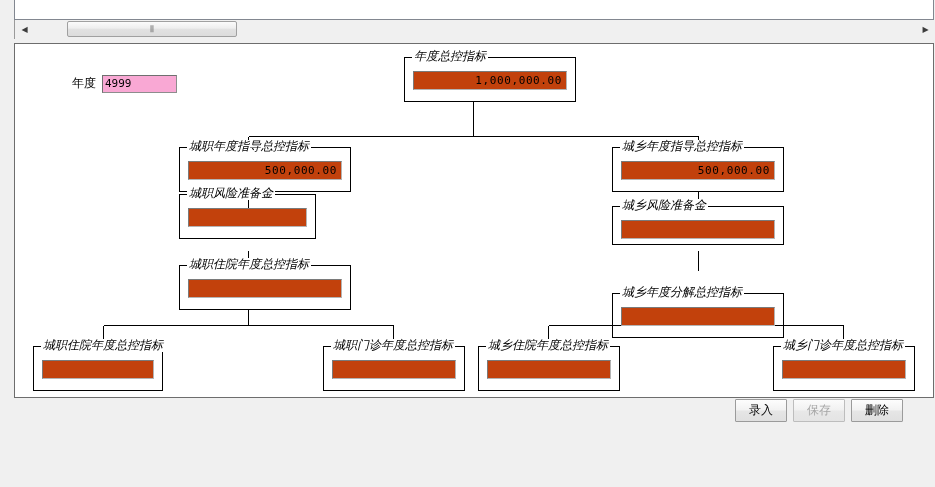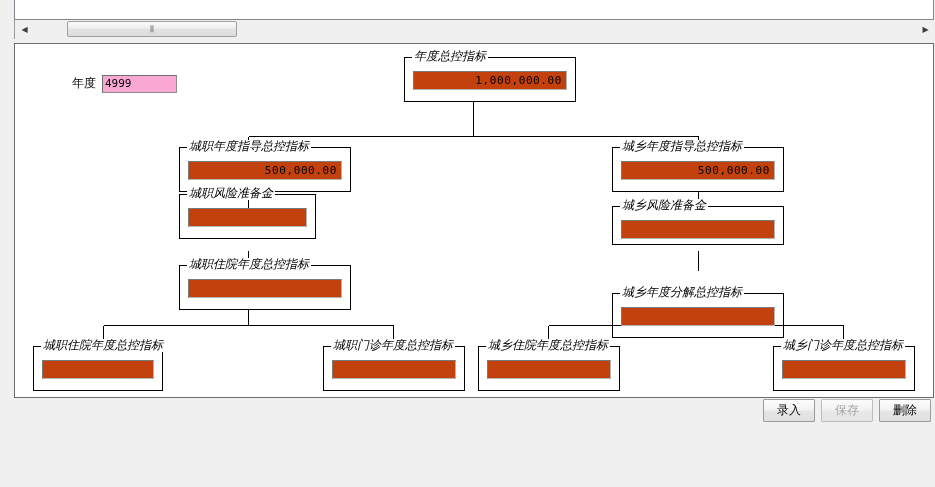--- a/index.html
+++ b/index.html
@@ -161,21 +161,20 @@
     align-items: center;
     justify-content: flex-end;
   }
 
   
   .btn-row {
     position: absolute;
     left: 735px; top: 399px;
     display: flex;
     gap: 6px;
-    margin-left: 28px;
   }
   .btn {
     width: 52px; height: 23px;
     background: linear-gradient(#fdfdfd, #f2f2f2 48%, #e6e6e6 52%, #e0e0e0);
     border: 1px solid #9b9b9b;
     box-sizing: border-box;
     font-size: 12px;
     color: #000;
     display: flex;
     align-items: center;

